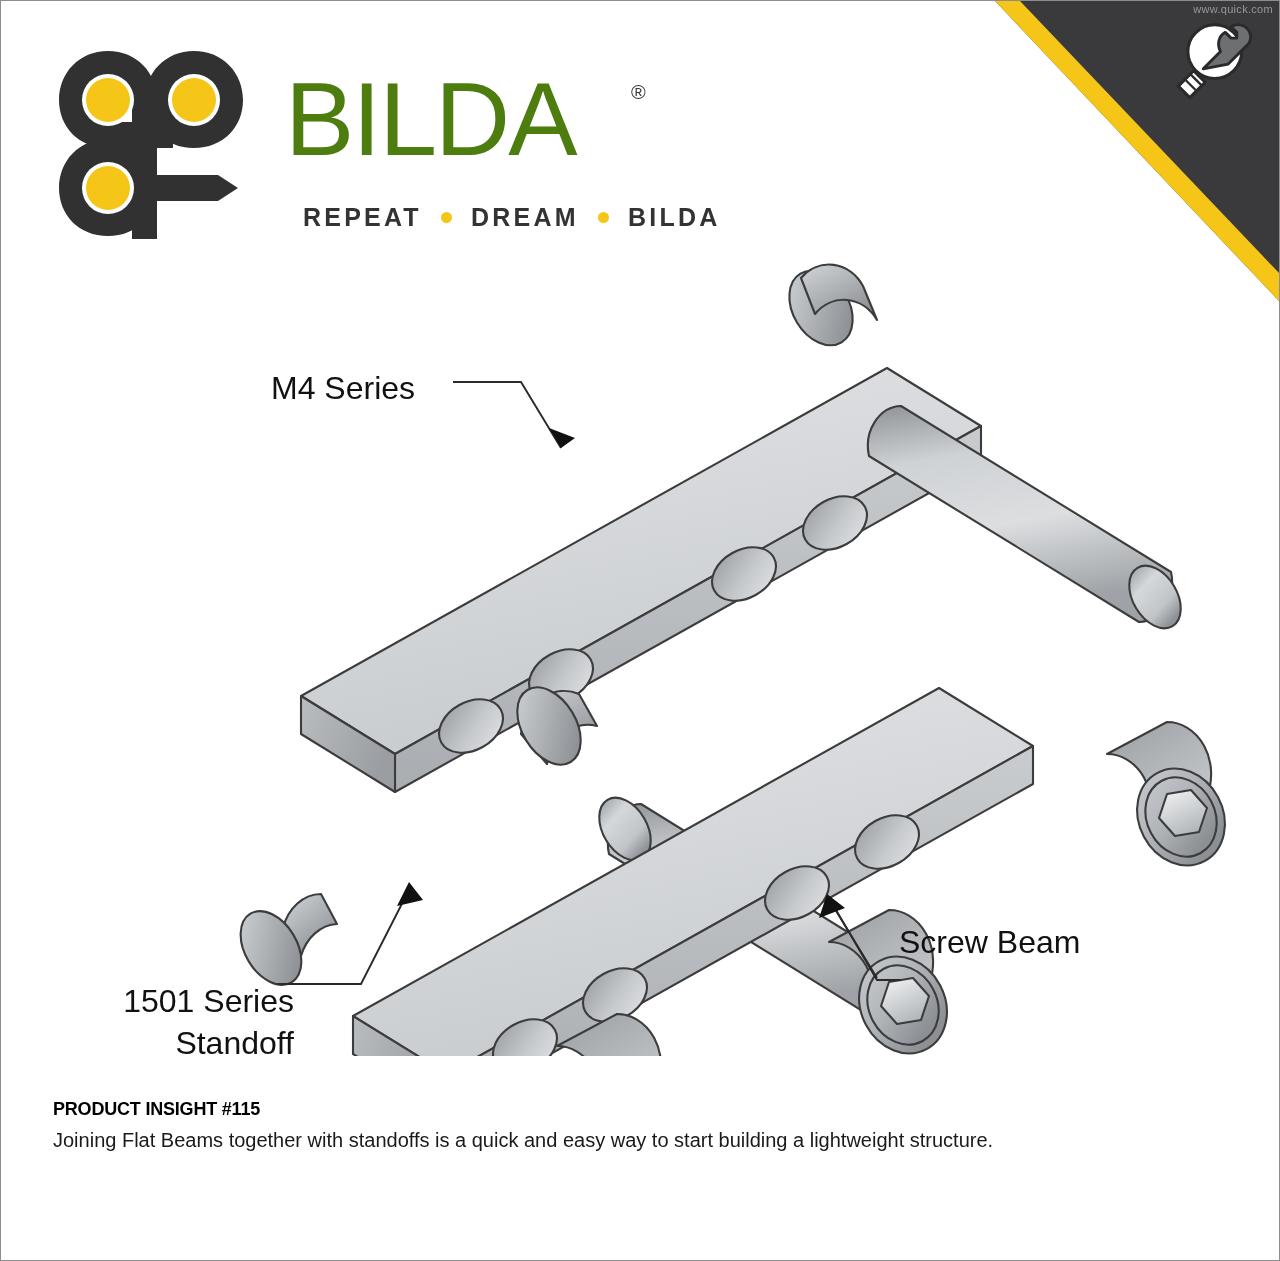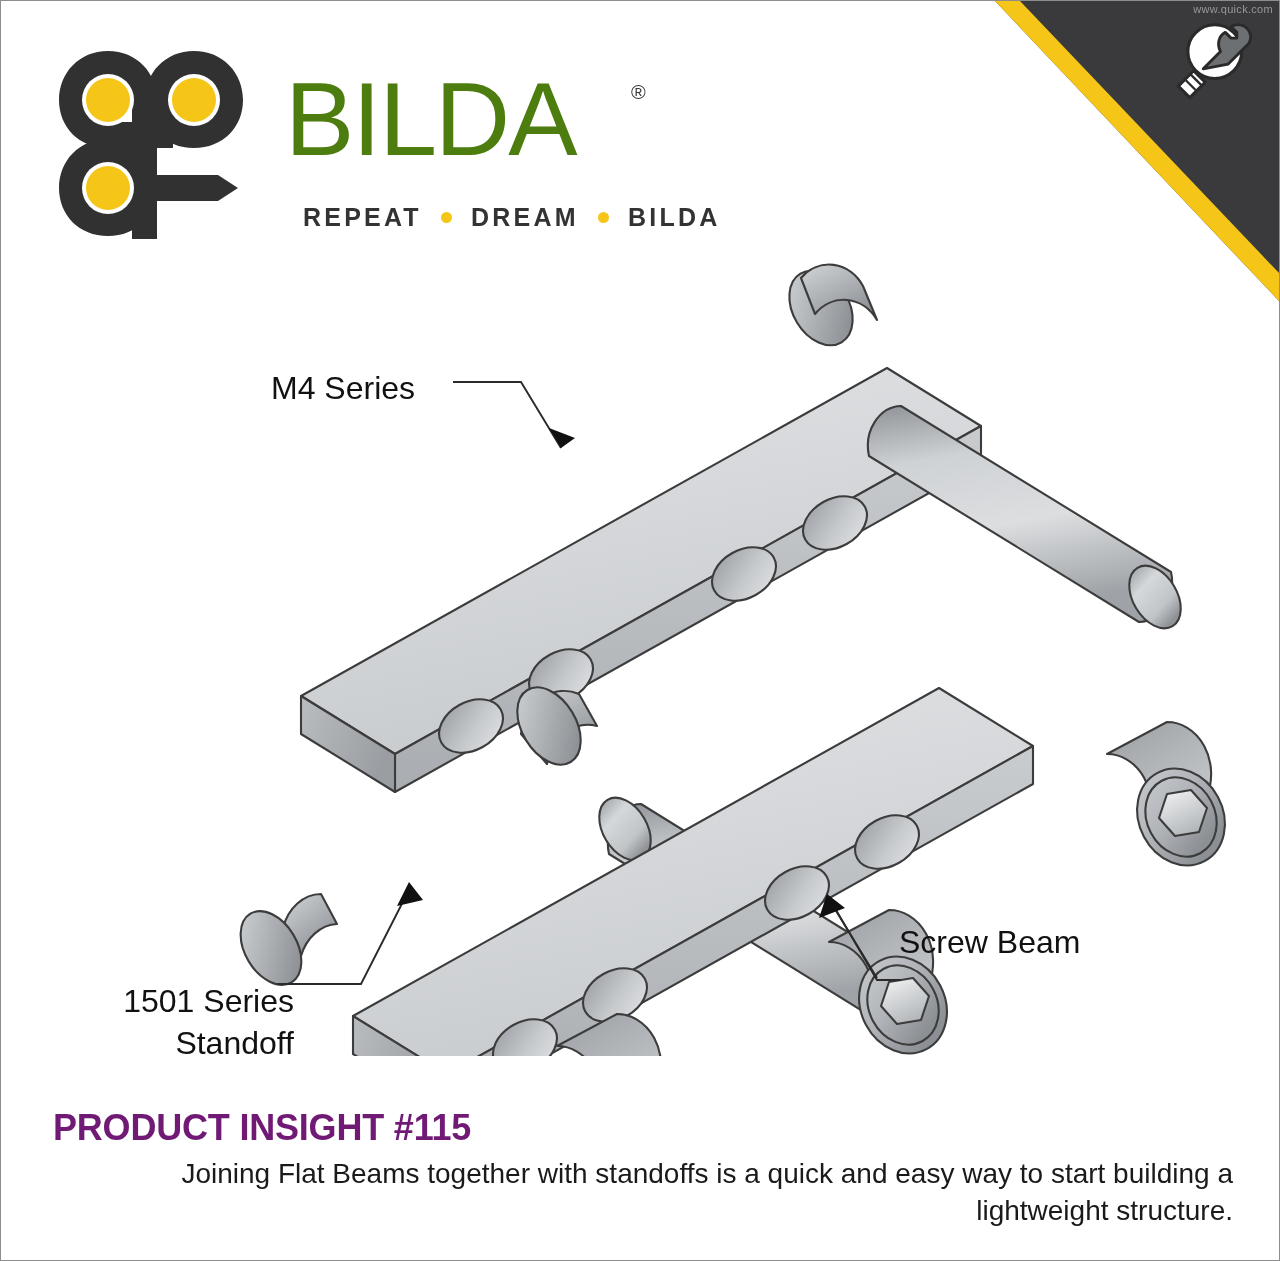--- a/index.html
+++ b/index.html
@@ -100,34 +100,33 @@
   #cal-standoff{ left:48px; top:943px; width:245px; text-align:right; white-space:normal;margin-top:36px;}
   #cal-beam{ left:898px; top:920px; }
 
   
   #footer{
     position:absolute;
     left:52px; top:1092px;
     width:1180px;
   }
   #insight-title{
-    font-size:36px;
+    font-size:18px;
     font-weight:bold;
-    color:#701a75;
+    color:#000000;
     letter-spacing:-0.2px;
-    margin:14px 0 7px 0;
+    margin:6px 0 7px 0;
     font-family:"Liberation Sans", sans-serif;
   }
   #insight-body{
-    font-size:28px;
+    font-size:20px;
     color:#1a1a1a;
     line-height:1.32;
     margin:0;
     font-family:"Liberation Sans", sans-serif;
-    text-align:right;
   }
 </style>
 </head>
 <body>
 
 <div id="page">
 
   <div id="logo-block">
 
     <svg id="logo-mark" viewBox="0 0 190 196">

